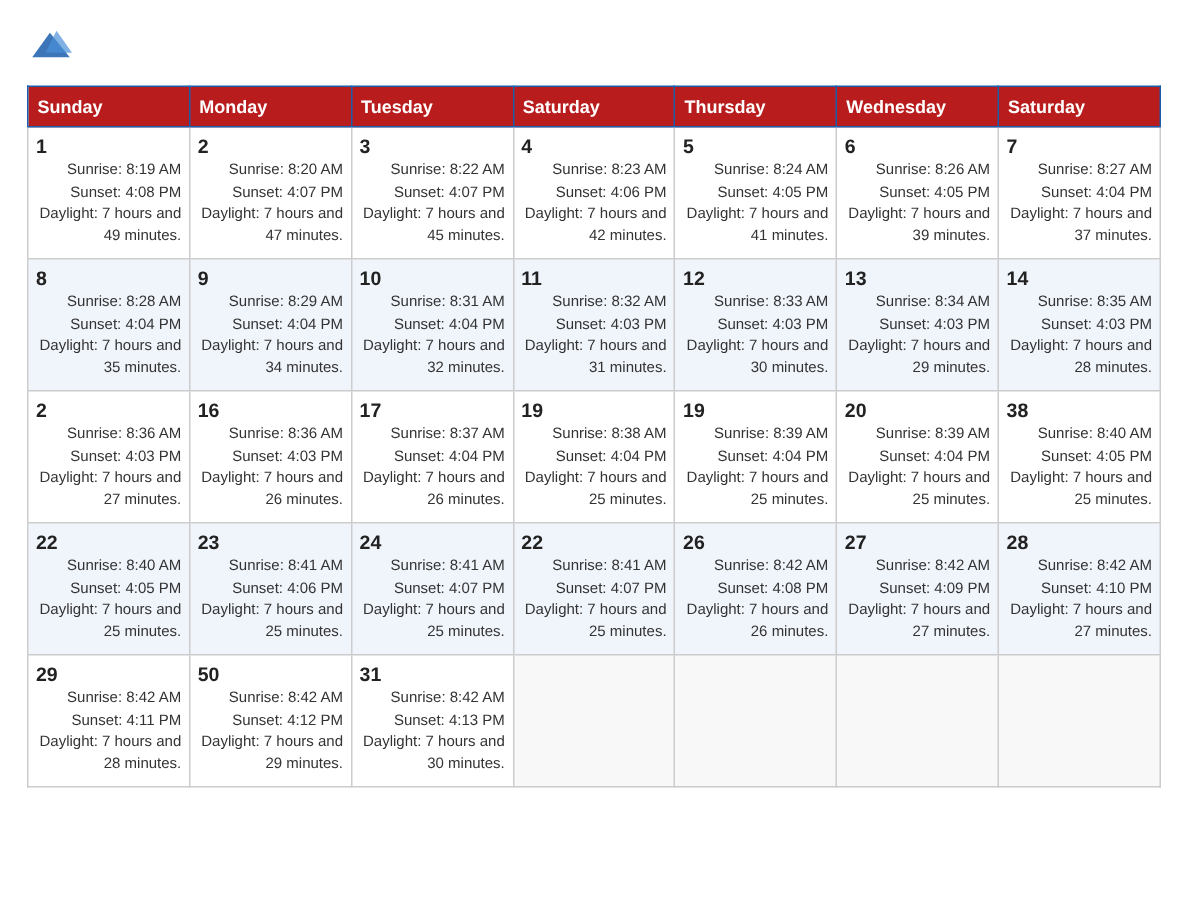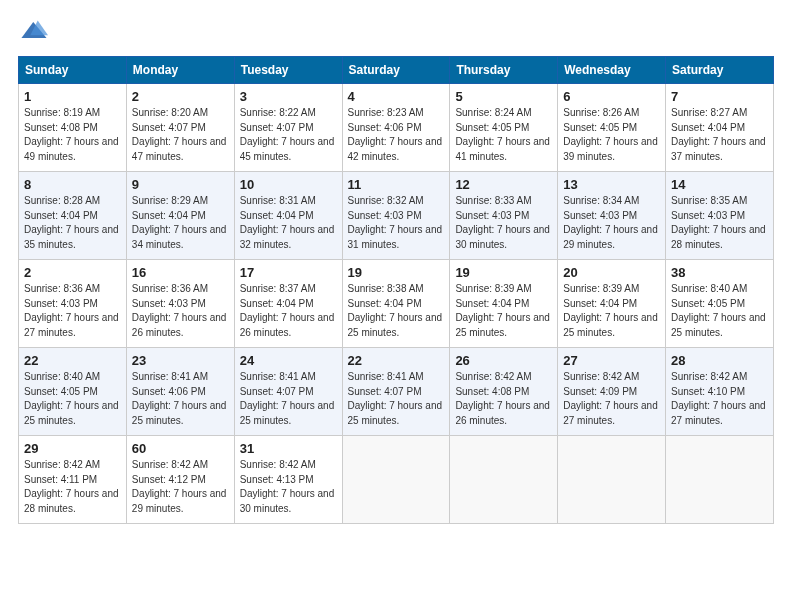--- a/index.html
+++ b/index.html
@@ -52,21 +52,21 @@
       font-size: 14px;
       color: #444;
       margin-top: 2px;
     }
     .calendar {
       width: 100%;
       border-collapse: collapse;
       font-size: 10.5px;
     }
     .calendar thead tr th {
-      background: #0369a1;
+      background: #b91c1c;
       color: #fff;
       font-weight: bold;
       font-size: 12px;
       padding: 6px 6px;
       text-align: left;
       border: 1px solid #1a5dab;
     }
     .calendar tbody tr td {
       border: 1px solid #ccc;
       vertical-align: top;
@@ -82,20 +82,21 @@
     .day-num {
       font-size: 13px;
       font-weight: bold;
       color: #222;
       margin-bottom: 2px;
     }
     .day-detail {
       color: #333;
       font-size: 10px;
       line-height: 1.45;
+      text-align: right;
     }
     .empty-cell {
       background: #f8f8f8 !important;
     }
   </style>
 </head>
 <body>
 
 <div class="page">
   <div class="header">
@@ -249,21 +250,21 @@
             <div class="day-num">28</div>
             <div class="day-detail">Sunrise: 8:42 AM<br>Sunset: 4:10 PM<br>Daylight: 7 hours and 27 minutes.</div>
           </td>
         </tr>
         <tr>
           <td>
             <div class="day-num">29</div>
             <div class="day-detail">Sunrise: 8:42 AM<br>Sunset: 4:11 PM<br>Daylight: 7 hours and 28 minutes.</div>
           </td>
           <td>
-            <div class="day-num">60</div>
+            <div class="day-num">50</div>
             <div class="day-detail">Sunrise: 8:42 AM<br>Sunset: 4:12 PM<br>Daylight: 7 hours and 29 minutes.</div>
           </td>
           <td>
             <div class="day-num">31</div>
             <div class="day-detail">Sunrise: 8:42 AM<br>Sunset: 4:13 PM<br>Daylight: 7 hours and 30 minutes.</div>
           </td>
           <td class="empty-cell"></td>
           <td class="empty-cell"></td>
           <td class="empty-cell"></td>
           <td class="empty-cell"></td>

